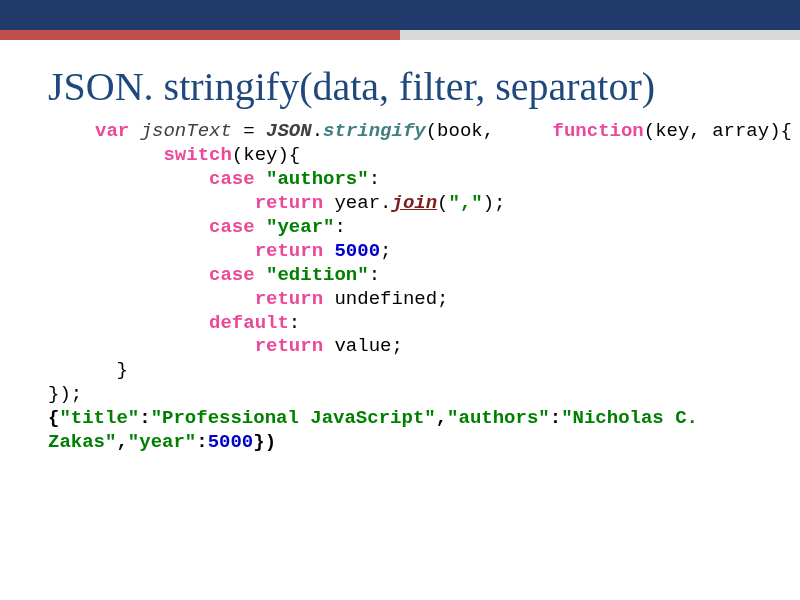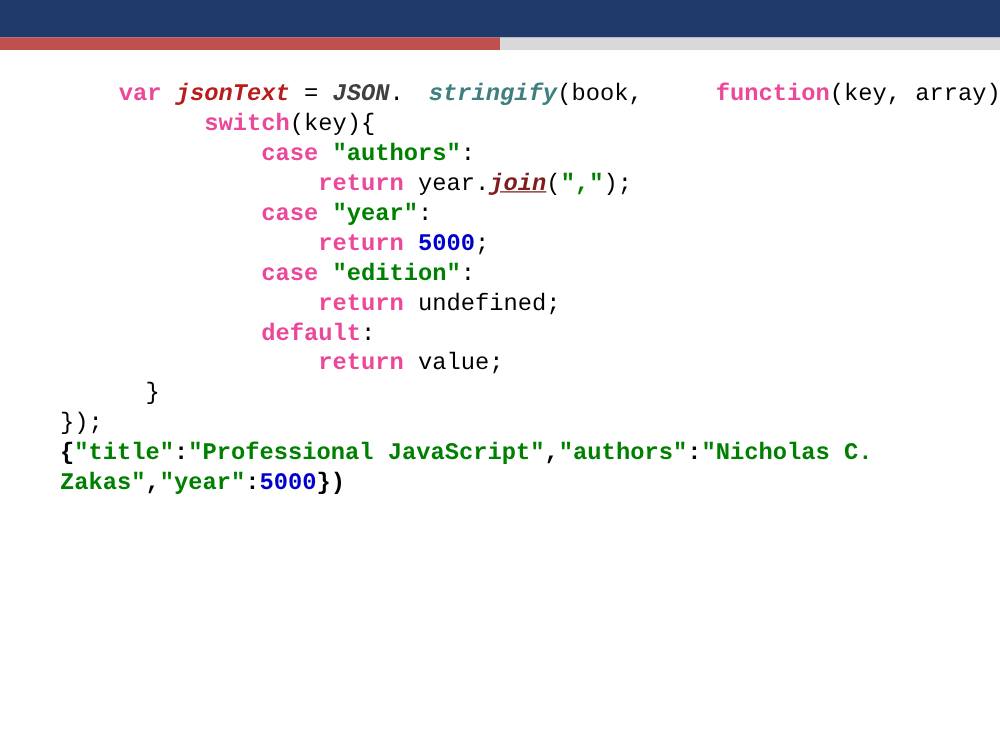--- a/index.html
+++ b/index.html
@@ -41,39 +41,40 @@
   }
   .code {
     font-family: 'Courier New', Courier, monospace;
     font-size: 19px;
     line-height: 1.26;
     white-space: pre;
     color: #000;
     font-weight: bold;
   }
   .kw { color: #ec4899; font-weight: bold; margin-left: 47px; }
-  .id { color: #b91c1c; font-style: italic; font-weight: bold; }
+  .id { color: #404040; font-style: italic; font-weight: normal; }
   .cls { color: #404040; font-style: italic; font-weight: bold; }
-  .mth { color: #3f7f7f; font-style: italic; font-weight: bold; margin-left: 20px; }
+  .mth { color: #3f7f7f; font-style: italic; font-weight: bold; }
   .fnc { color: #7f1d1d; font-style: italic; font-weight: bold; text-decoration: underline; }
   .str { color: #008000; font-weight: bold; }
   .num { color: #0000cd; font-weight: bold; }
   .pln { color: #000; font-weight: normal; }
   .pb  { color: #000; font-weight: bold; }
 </style>
 </head>
 <body>
 
 <div class="top-bar"></div>
 <div class="stripe-wrap">
   <div class="stripe-red"></div>
   <div class="stripe-gray"></div>
 </div>
 
 <div class="content">
+  <h1 class="title">JSON. stringify(data, filter, separator)</h1>
 
   <div class="code"><span class="kw">var</span><span class="pln"> </span><span class="id">jsonText</span><span class="pln"> = </span><span class="cls">JSON</span><span class="pln">.</span><span class="mth">stringify</span><span class="pln">(book, </span><span class="kw">function</span><span class="pln">(key, array){</span>
       <span class="kw">switch</span><span class="pln">(key){</span>
           <span class="kw">case</span><span class="pln"> </span><span class="str">"authors"</span><span class="pln">:</span>
               <span class="kw">return</span><span class="pln"> year.</span><span class="fnc">join</span><span class="pln">(</span><span class="str">","</span><span class="pln">);</span>
           <span class="kw">case</span><span class="pln"> </span><span class="str">"year"</span><span class="pln">:</span>
               <span class="kw">return</span><span class="pln"> </span><span class="num">5000</span><span class="pln">;</span>
           <span class="kw">case</span><span class="pln"> </span><span class="str">"edition"</span><span class="pln">:</span>
               <span class="kw">return</span><span class="pln"> undefined;</span>
           <span class="kw">default</span><span class="pln">:</span>

